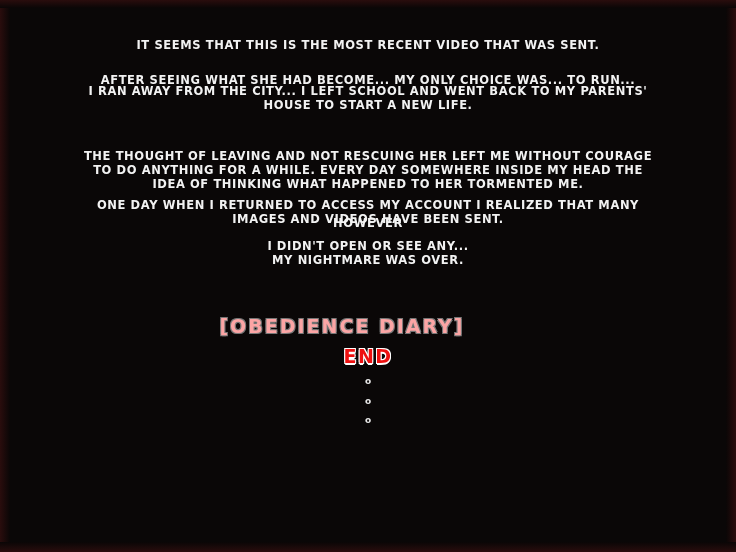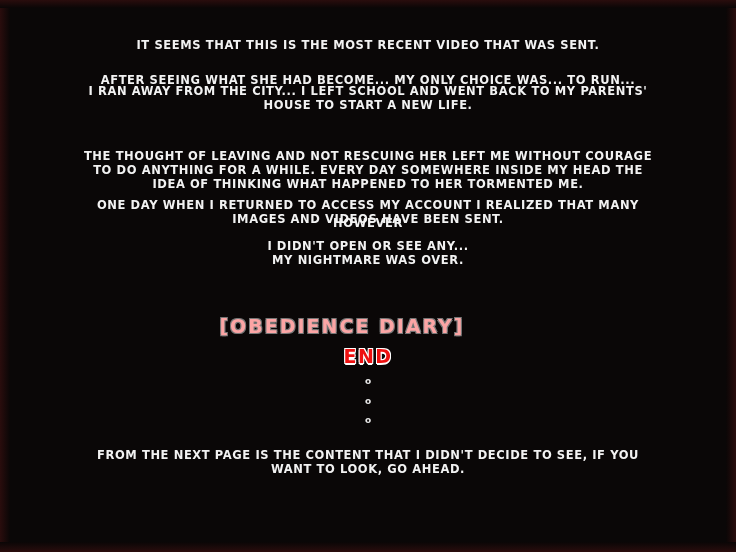--- a/index.html
+++ b/index.html
@@ -131,17 +131,15 @@
     <div class="line" style="top:239px">I didn't open or see any...
 My nightmare was over.</div>
 
     <div class="title" style="top:315px">[Obedience Diary]</div>
     <div class="end" style="top:345px">END</div>
 
     <div class="dot" style="top:376px">o</div>
     <div class="dot" style="top:396px">o</div>
     <div class="dot" style="top:415px">o</div>
 
-    <div class="line" style="top:448px">From the next page is the content that I didn't decide to see, if you
-want to look, go ahead.</div>
 
   </div>
 </div>
 
 </body></html>

